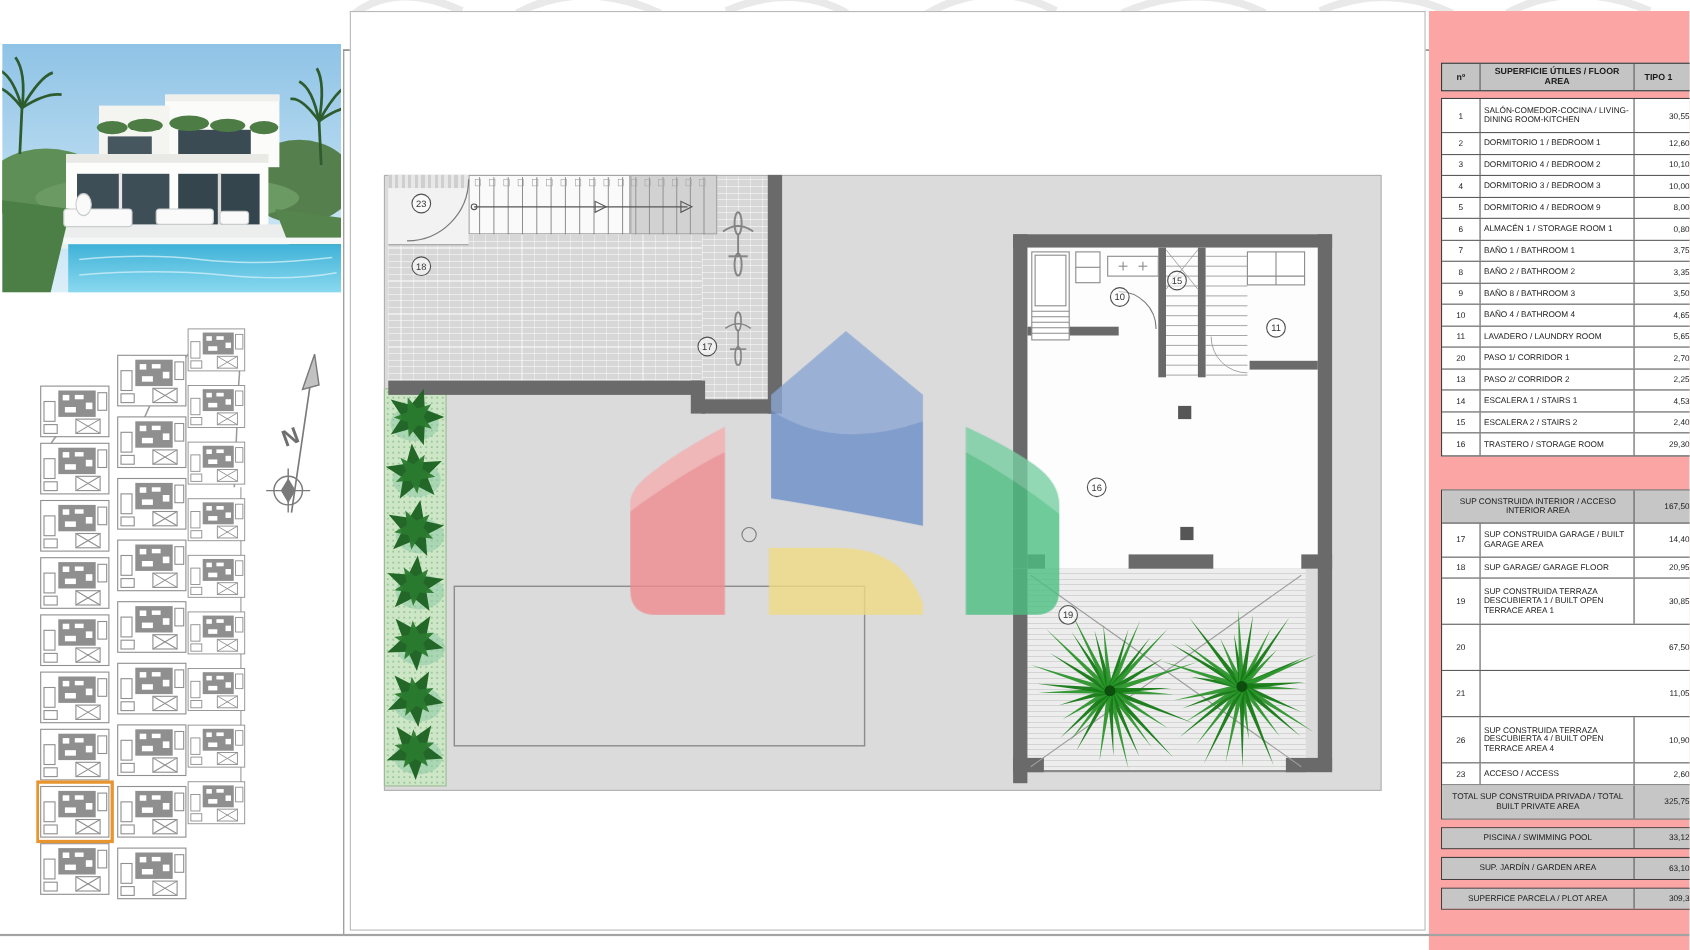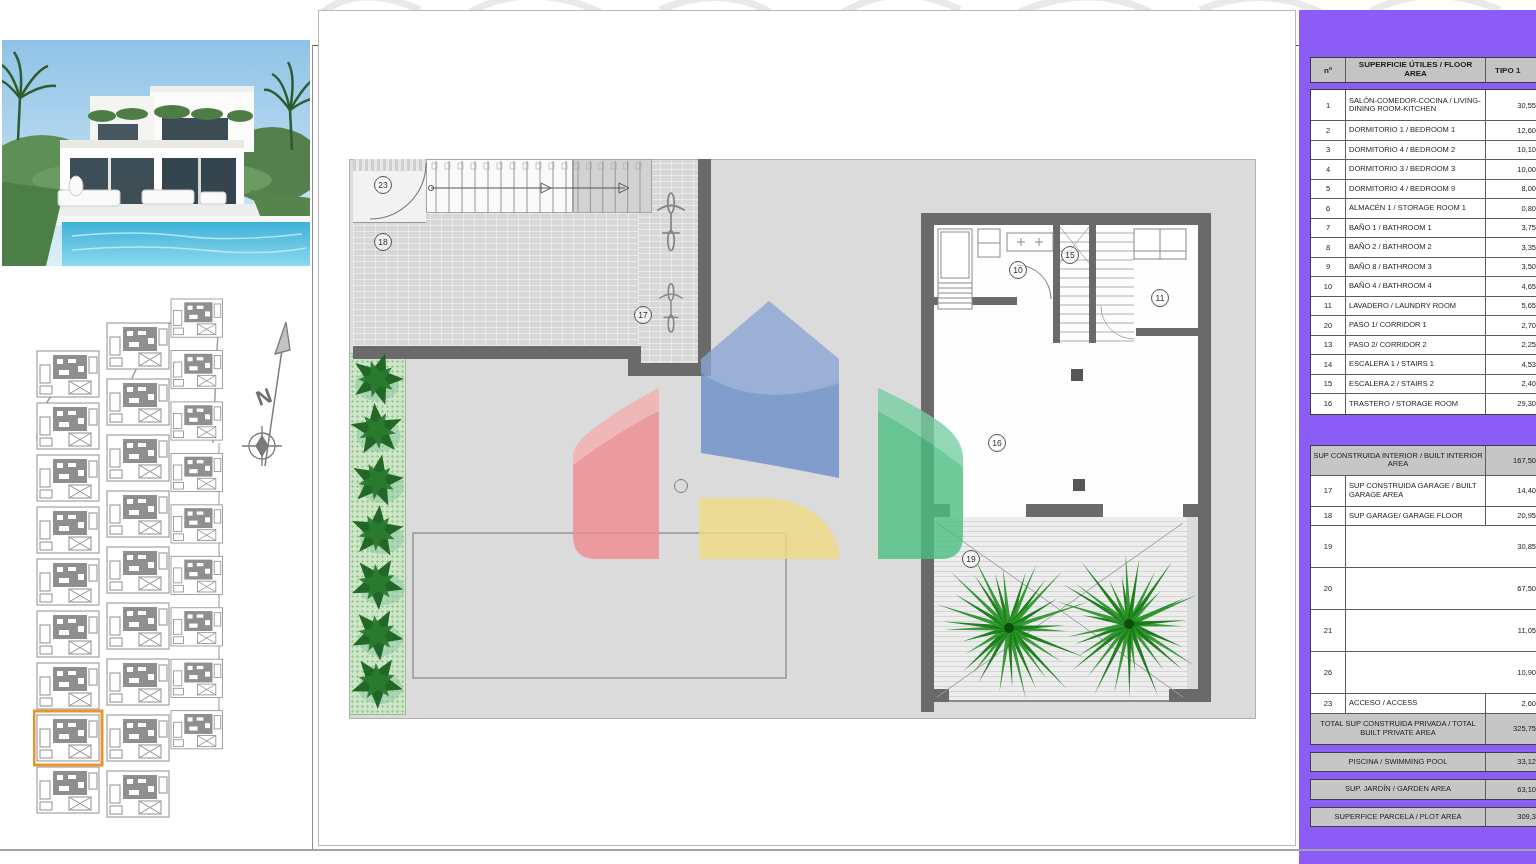--- a/index.html
+++ b/index.html
@@ -6,21 +6,21 @@
     font-family:"Liberation Sans", sans-serif;}
   .abs{position:absolute;}
   #page{position:relative;width:1536px;height:864px;background:#fff;}
 
   
   #top-hline{left:312px;top:45px;width:990px;height:0;border-top:1.5px solid #555;}
   #divider-vline{left:312px;top:45px;width:0;height:806px;border-left:1.2px solid #8a8a8a;}
   #bottom-line{left:0;top:849px;width:1536px;height:2px;background:#a3a3a3;z-index:30;}
 
   
-  #right-panel{left:1299px;top:10px;width:237px;height:854px;background:#8b5cf6;}
+  #right-panel{left:1299px;top:10px;width:237px;height:854px;background:#fca5a5;}
   #area-table{position:absolute;left:11px;top:47px;width:242px;font-size:7.5px;color:#1a1a1a;}
   .tblock{border:1.5px solid #404040;background:#fff;}
   .trow{display:flex;align-items:stretch;border-bottom:1px solid #5c5c5c;box-sizing:border-box;}
   .trow:last-child{border-bottom:none;}
   .c-num{width:34px;min-width:34px;border-right:1px solid #5c5c5c;display:flex;align-items:center;justify-content:center;}
   .c-label{width:140px;min-width:140px;border-right:1px solid #5c5c5c;padding:1px 3px;display:flex;align-items:center;line-height:1.12;box-sizing:border-box;}
   .c-val{flex:1;display:flex;align-items:center;justify-content:flex-end;padding-right:15px;}
   .thead .c-val{justify-content:flex-start;padding-left:9px;}
   .thead{background:#c4c4c4;font-weight:bold;font-size:8px;height:26px;border:1.5px solid #383838;}
   .thead .c-label{justify-content:center;text-align:center;}
@@ -586,47 +586,49 @@
             </div>
             <div class="trow" style="height: 19.5px;">
               <div class="c-num">16</div>
               <div class="c-label">TRASTERO / STORAGE ROOM</div>
               <div class="c-val">29,30</div>
             </div>
           </div>
           <div class="tgap" style="height: 30px;"></div>
           <div class="tblock">
             <div class="trow gray-row" style="height: 30px;">
-              <div class="c-span">SUP CONSTRUIDA INTERIOR / BUILT INTERIOR AREA</div>
+              <div class="c-span">SUP CONSTRUIDA INTERIOR / ACCESO INTERIOR AREA</div>
               <div class="c-val">167,50</div>
             </div>
             <div class="trow" style="height: 31px;">
               <div class="c-num">17</div>
               <div class="c-label">SUP CONSTRUIDA GARAGE / BUILT GARAGE AREA</div>
               <div class="c-val">14,40</div>
             </div>
             <div class="trow" style="height: 19.5px;">
               <div class="c-num">18</div>
               <div class="c-label">SUP GARAGE/ GARAGE FLOOR</div>
               <div class="c-val">20,95</div>
             </div>
             <div class="trow" style="height: 42px;">
               <div class="c-num">19</div>
+              <div class="c-label">SUP CONSTRUIDA TERRAZA DESCUBIERTA 1 / BUILT OPEN TERRACE AREA 1</div>
               <div class="c-val">30,85</div>
             </div>
             <div class="trow" style="height: 42px;">
               <div class="c-num">20</div>
               <div class="c-val">67,50</div>
             </div>
             <div class="trow" style="height: 42px;">
               <div class="c-num">21</div>
               <div class="c-val">11,05</div>
             </div>
             <div class="trow" style="height: 42px;">
               <div class="c-num">26</div>
+              <div class="c-label">SUP CONSTRUIDA TERRAZA DESCUBIERTA 4 / BUILT OPEN TERRACE AREA 4</div>
               <div class="c-val">10,90</div>
             </div>
             <div class="trow" style="height: 19.5px;">
               <div class="c-num">23</div>
               <div class="c-label">ACCESO / ACCESS</div>
               <div class="c-val">2,60</div>
             </div>
             <div class="trow gray-row" style="height: 30px;">
               <div class="c-span">TOTAL SUP CONSTRUIDA PRIVADA / TOTAL BUILT PRIVATE AREA</div>
               <div class="c-val">325,75</div>

